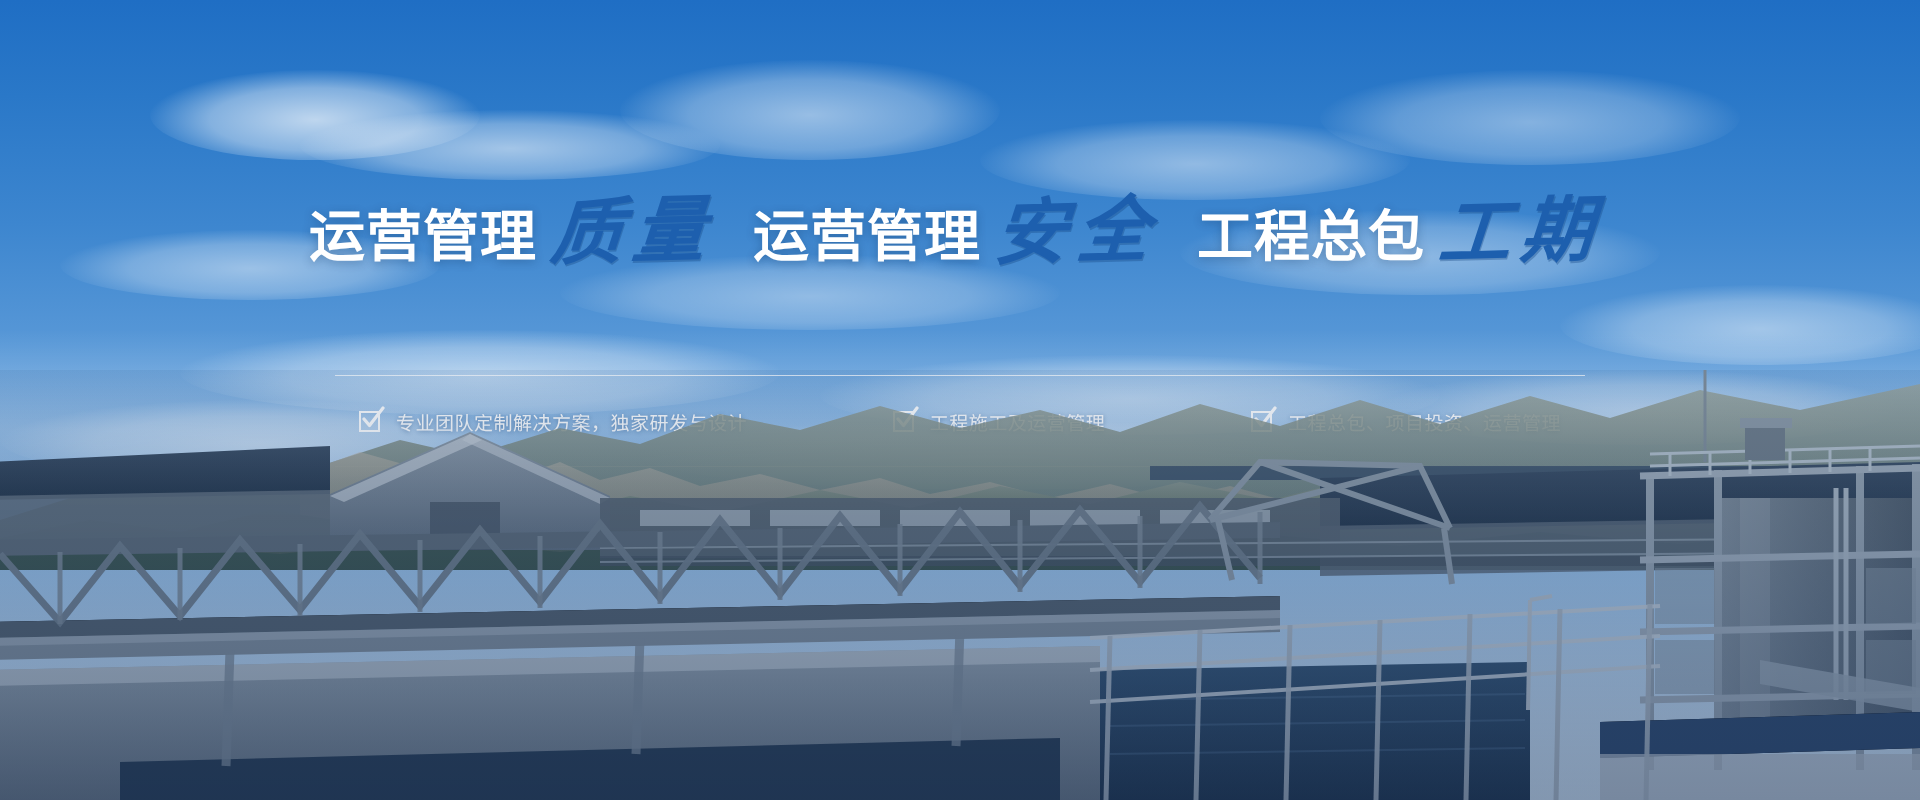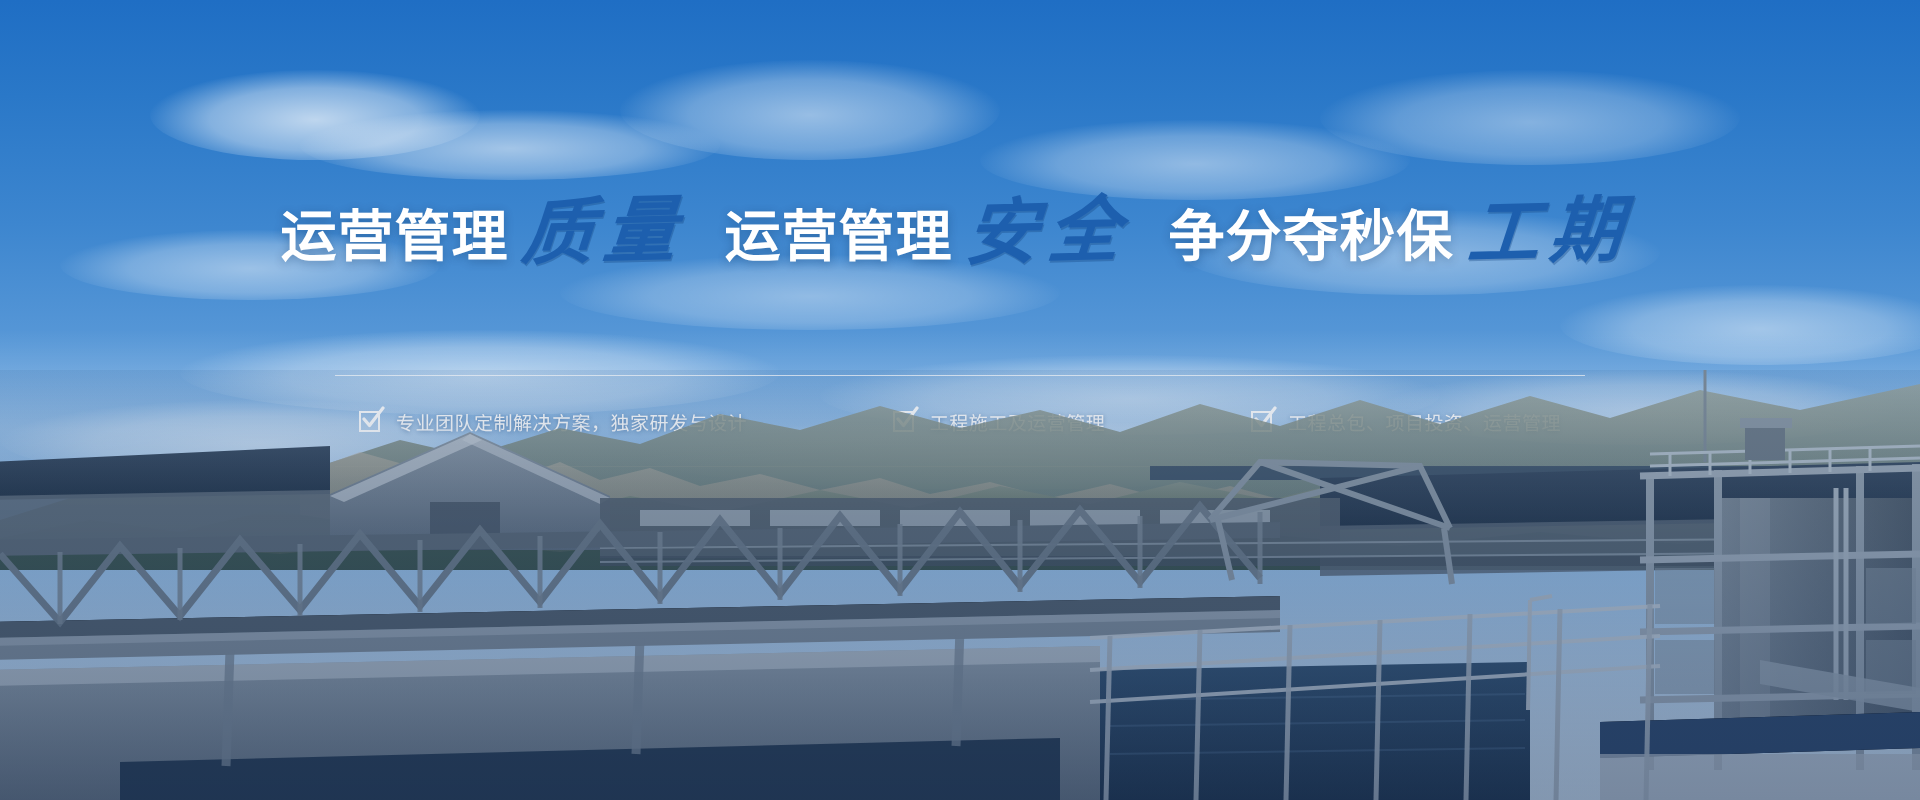--- a/index.html
+++ b/index.html
@@ -137,21 +137,21 @@
   <div class="cloud cl14"></div>
   <div class="haze"></div>
 
   <div class="headline">
     <span class="seg plain">运营管理</span>
     <span class="seg brush">质量</span>
     <span class="gap"></span>
     <span class="seg plain">运营管理</span>
     <span class="seg brush">安全</span>
     <span class="gap"></span>
-    <span class="seg plain">争分夺秒保</span>
+    <span class="seg plain">工程总包</span>
     <span class="seg brush">工期</span>
   </div>
 
   <div class="features-wrap">
     <div class="rule top"></div>
     <div class="features">
 
       <div class="feature">
         <span class="checkbox">
           <svg width="26" height="26" viewBox="0 0 26 26" aria-hidden="true">

